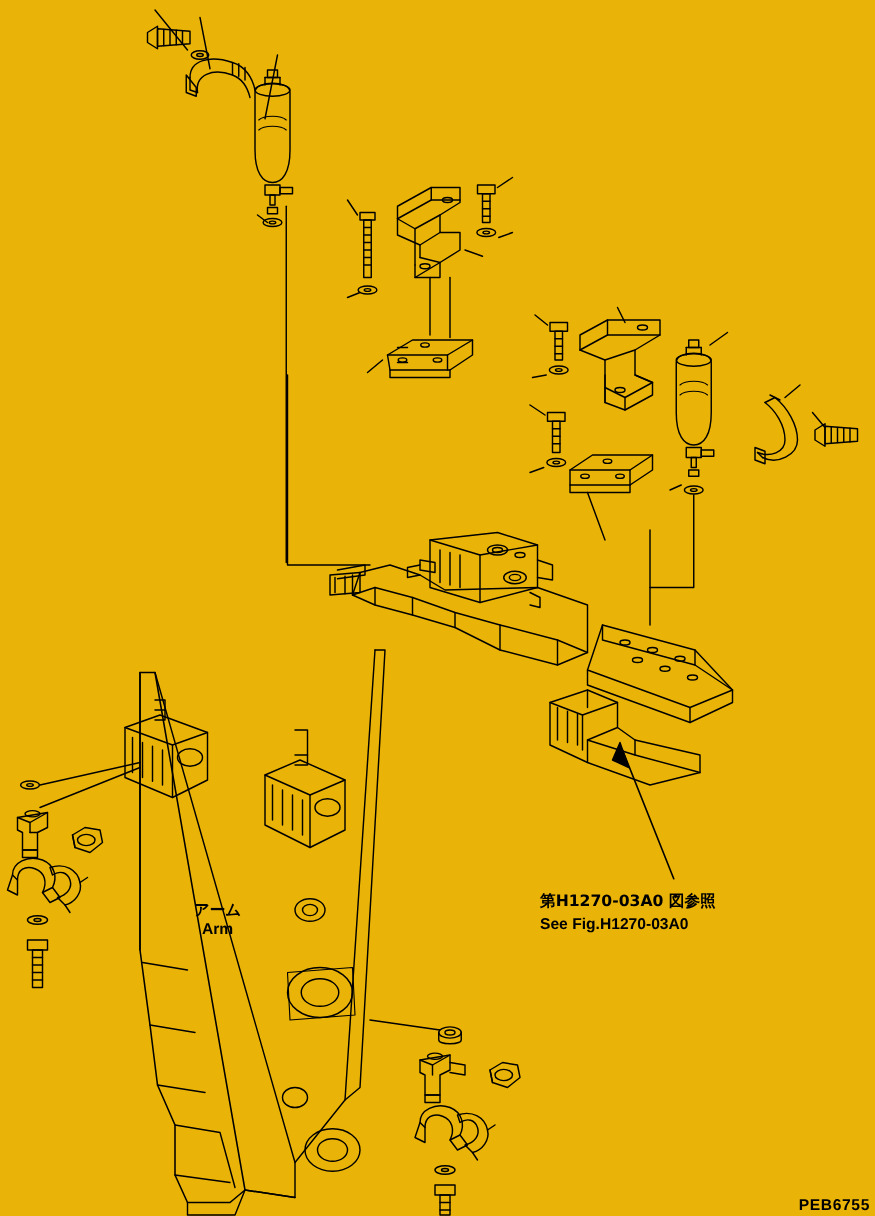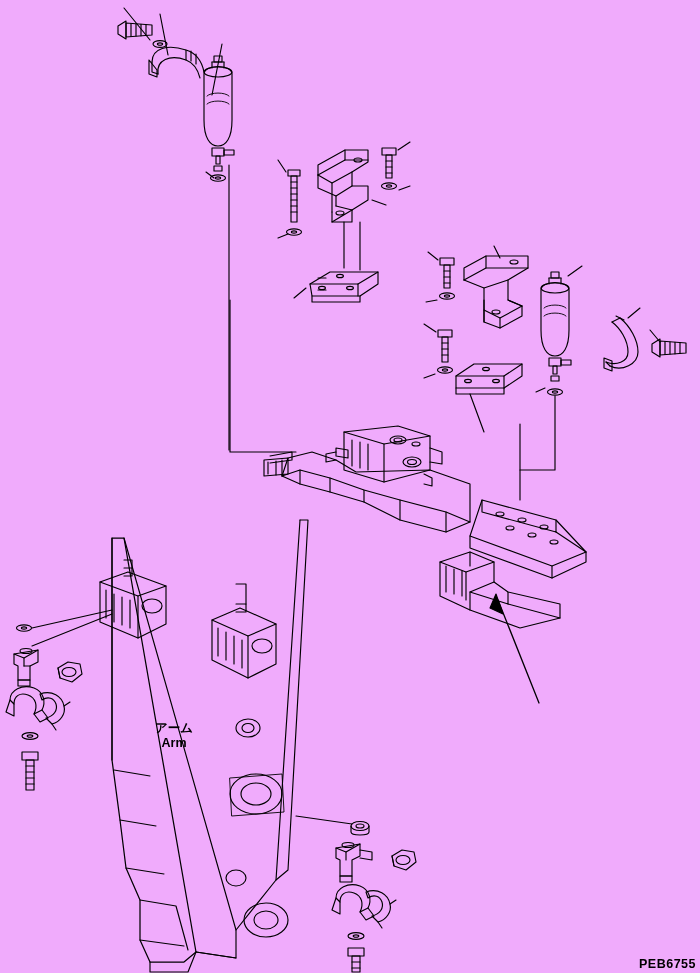--- a/index.html
+++ b/index.html
@@ -1,17 +1,17 @@
 <!DOCTYPE html>
 <html><head>
 <meta charset="utf-8">
 <style>
   html,body{margin:0;padding:0;background:#ffffff;}
   body{width:700px;height:973px;font-family:"Liberation Sans",sans-serif;color:#000;}
-  #sheet{position:relative;width:700px;height:973px;overflow:hidden;background:#f0abfc;}
+  #sheet{position:relative;width:700px;height:973px;overflow:hidden;background:#eab308;}
   svg{display:block;}
   .jp{font-family:"DejaVu Sans",sans-serif;}
   #ref-note{position:absolute;left:432px;top:712px;line-height:1.45;font-size:12.5px;font-weight:bold;}
   #ref-note div{white-space:nowrap;}
   #arm-label{position:absolute;left:155px;top:720px;text-align:center;font-size:12.5px;font-weight:bold;line-height:1.25;}
   #fig-code{position:absolute;right:4px;bottom:2px;font-size:12.5px;font-weight:bold;letter-spacing:0.5px;margin-top:28px;}
 </style>
 </head>
 <body>
 
@@ -386,16 +386,20 @@
       <path d="M352 962 L360 962 M352 968 L360 968"></path>
     </g>
 
   </svg>
 
   <div id="arm-label">
     <div class="jp">アーム</div>
     <div>Arm</div>
   </div>
 
+  <div id="ref-note">
+    <div class="jp">第H1270-03A0 図参照</div>
+    <div>See Fig.H1270-03A0</div>
+  </div>
 
   <div id="fig-code">PEB6755</div>
 
 </div>
 
 </body></html>

